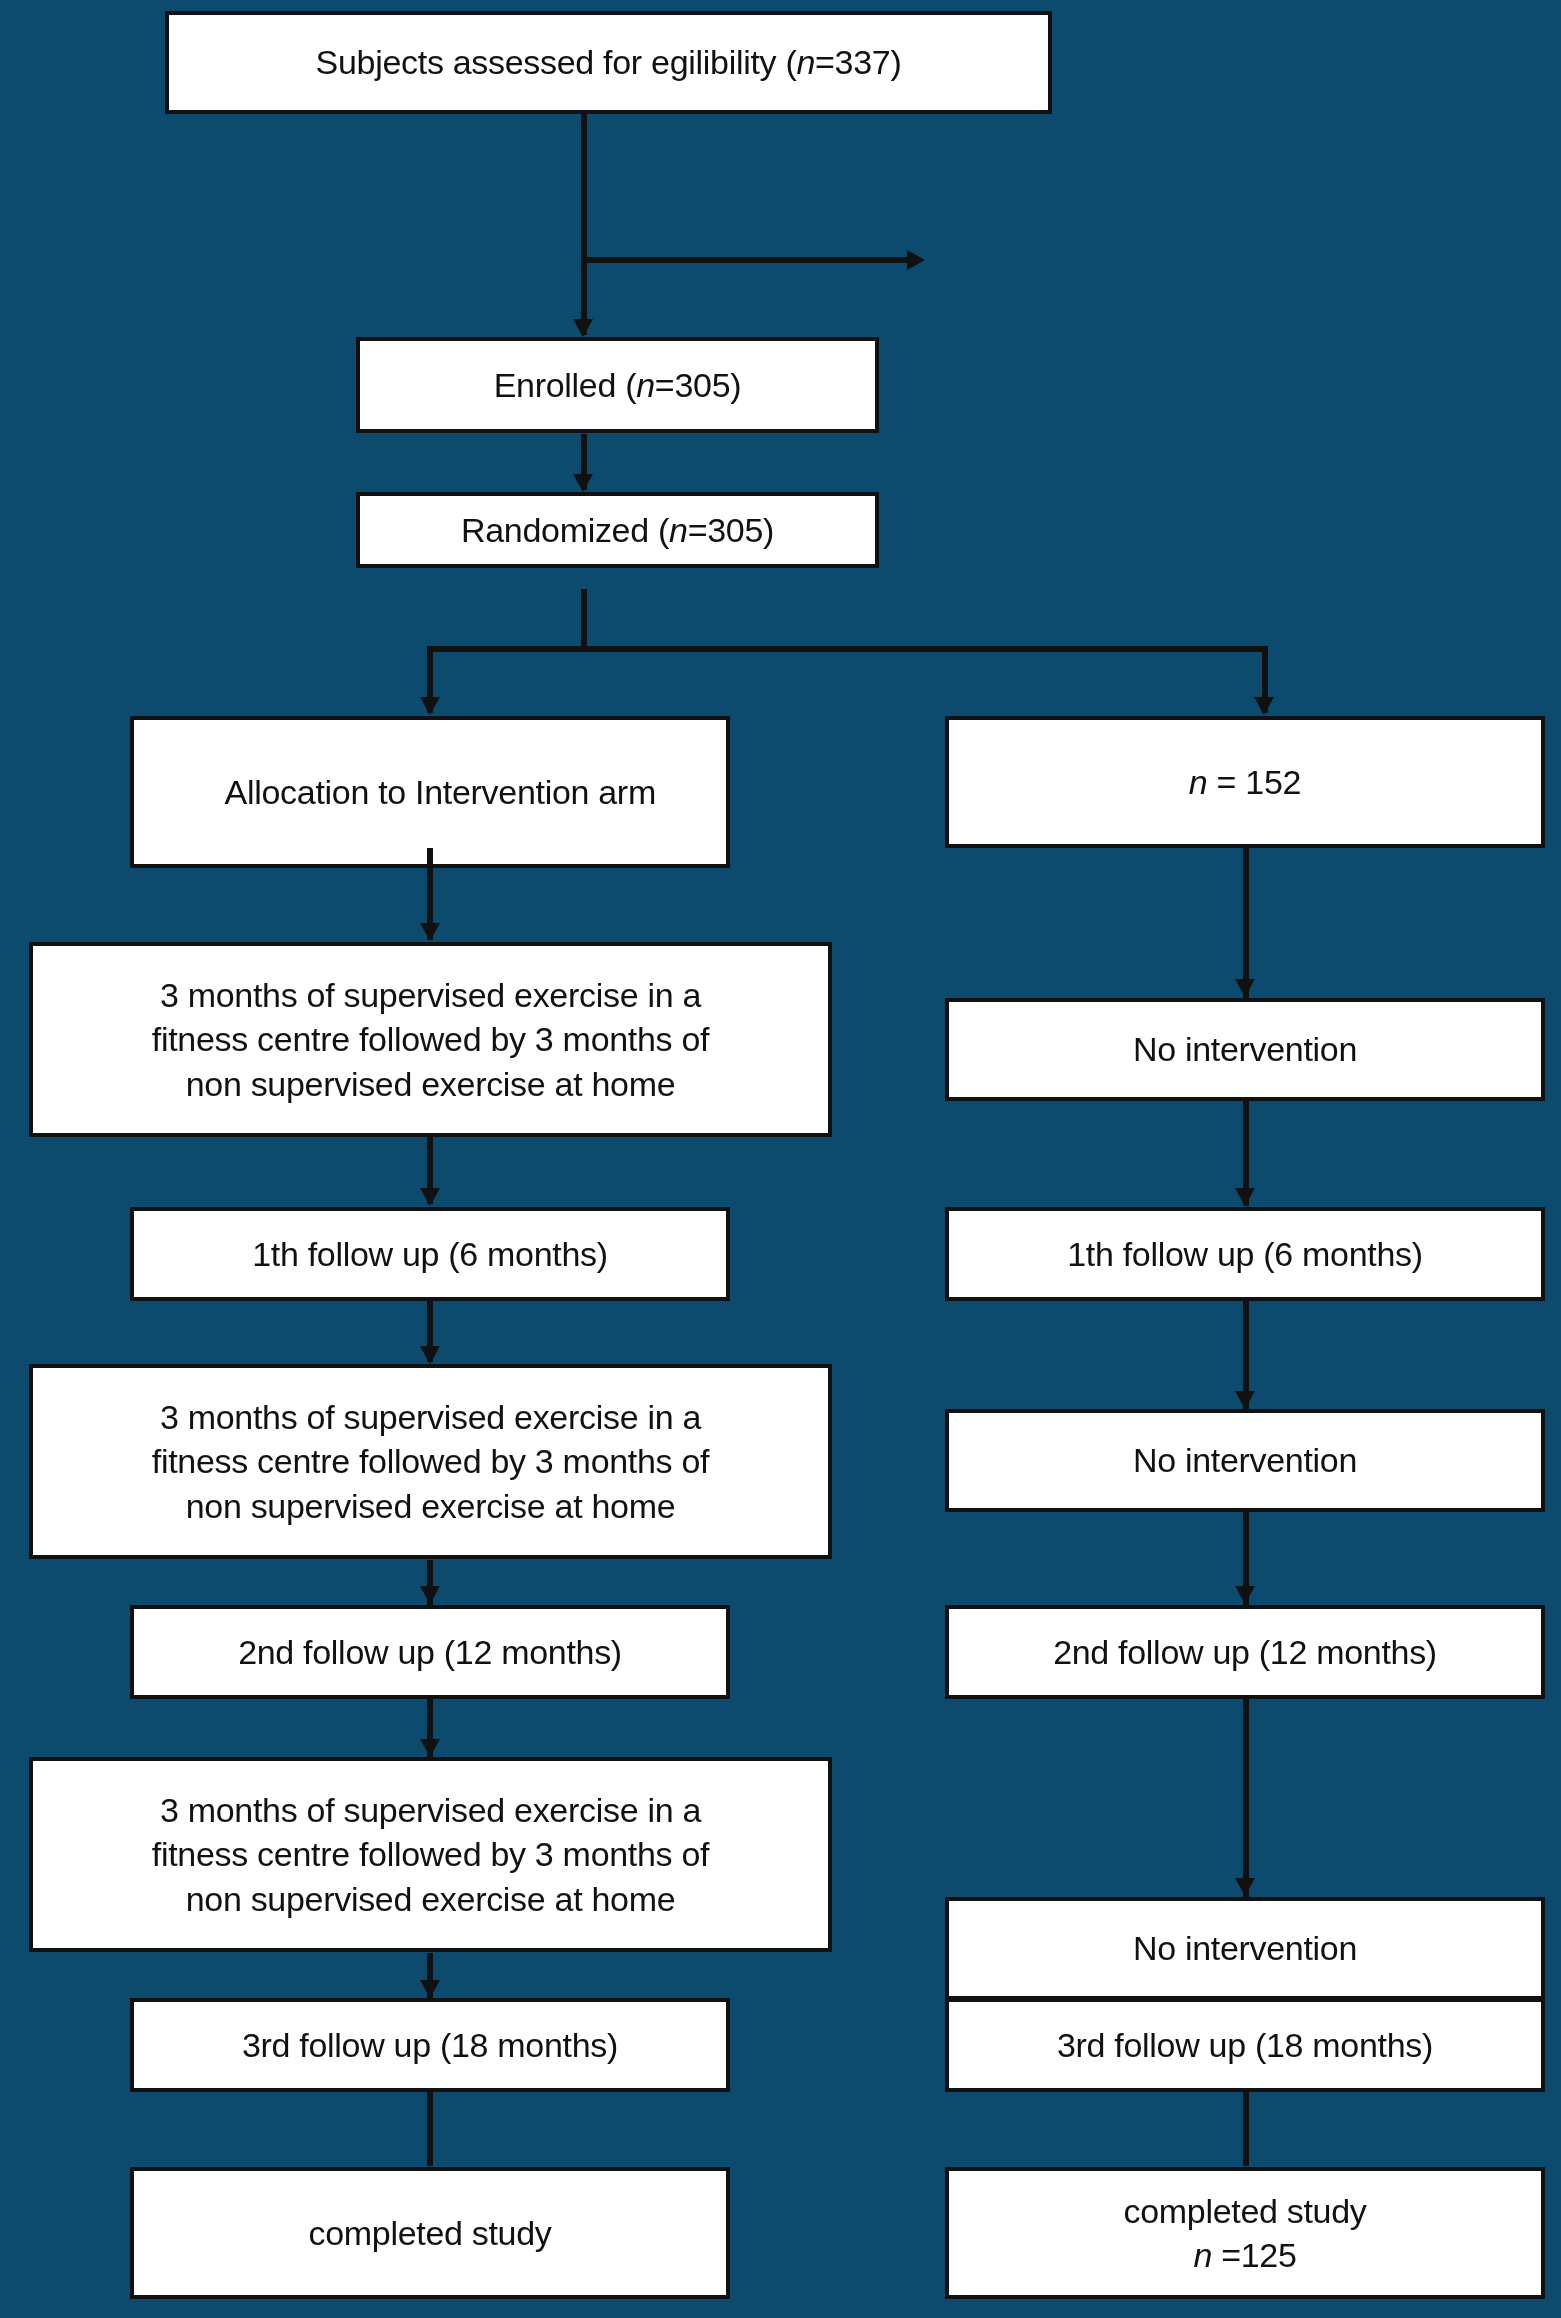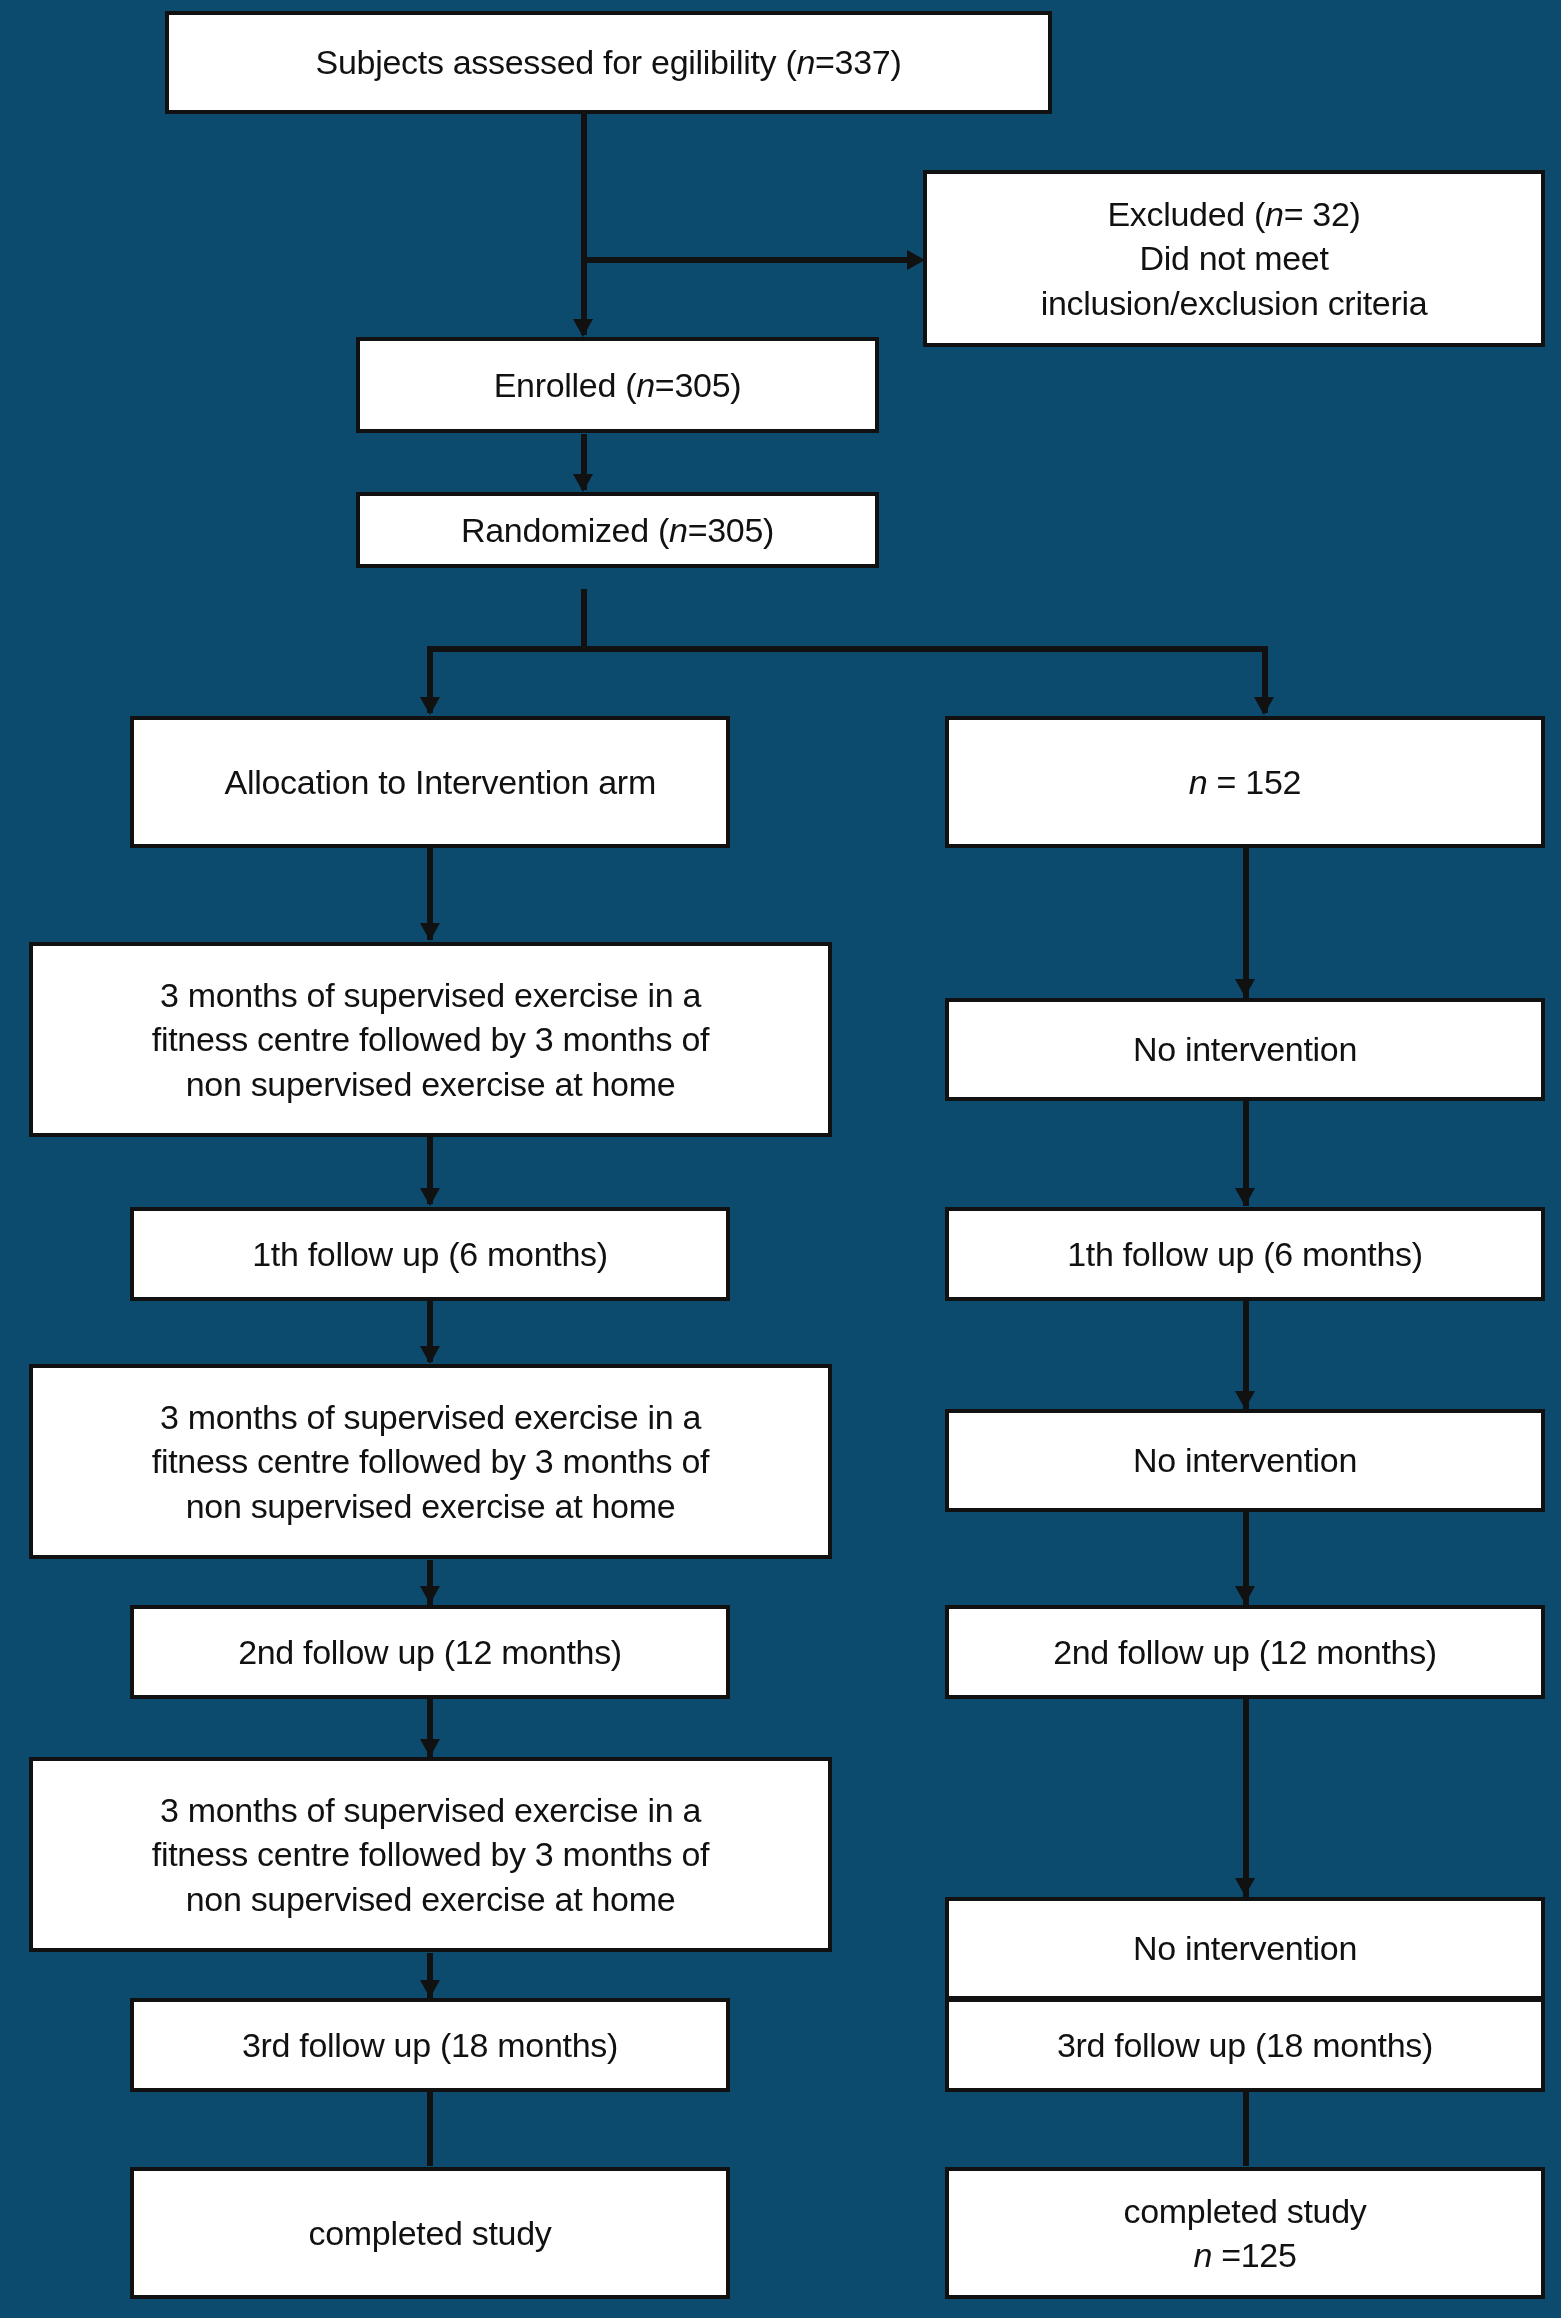--- a/index.html
+++ b/index.html
@@ -68,45 +68,40 @@
   <div class="node" style="left:165px; top:11px; width:887px; height:103px;">
     <span class="txt">Subjects assessed for egilibility (<i>n</i>=337)</span>
   </div>
 
   <div class="vline" style="left:581px; top:114px; width:5.5px; height:221px;"></div>
   <div class="arrow-down" style="left:573px; top:319px;"></div>
 
   <div class="hline" style="left:584px; top:257px; width:324px; height:5.5px;"></div>
   <div class="arrow-right" style="left:907px; top:250px;"></div>
 
-  <div class="node" style="left:923px; top:170px; width:622px; height:177px; flex-direction:column;">
-    <span class="txt">Excluded (<i>n</i>= 32)</span>
-    <span class="txt">Did not meet</span>
-    <span class="txt">inclusion/exclusion criteria</span>
-  </div>
 
   <div class="node" style="left:356px; top:337px; width:523px; height:96px;align-items:center;">
     <span class="txt">Enrolled (<i>n</i>=305)</span>
   </div>
 
   <div class="vline" style="left:581px; top:434px; width:5.5px; height:56px;"></div>
   <div class="arrow-down" style="left:573px; top:474px;"></div>
 
   <div class="node" style="left:356px; top:492px; width:523px; height:76px;">
     <span class="txt">Randomized (<i>n</i>=305)</span>
   </div>
 
   <div class="vline" style="left:581px; top:589px; width:5.5px; height:62px;"></div>
   <div class="hline" style="left:427px; top:646px; width:840px; height:5.5px;"></div>
   <div class="vline" style="left:427px; top:646px; width:5.5px; height:67px;"></div>
   <div class="arrow-down" style="left:420px; top:697px;"></div>
   <div class="vline" style="left:1262px; top:646px; width:5.5px; height:67px;"></div>
   <div class="arrow-down" style="left:1254px; top:697px;"></div>
 
-  <div class="node" style="left:130px; top:716px; width:600px; height:132px; flex-direction:column;padding-left:29px;">
+  <div class="node" style="left:130px; top:716px; width:600px; height:152px; flex-direction:column;padding-left:29px;">
     <span class="txt">Allocation to Intervention arm</span>
   </div>
 
   <div class="node" style="left:945px; top:716px; width:600px; height:132px; flex-direction:column;">
     <span class="txt"><i>n</i> = 152</span>
   </div>
 
   <div class="vline" style="left:427px; top:848px; width:5.5px; height:92px;"></div>
   <div class="arrow-down" style="left:420px; top:923px;"></div>
 

